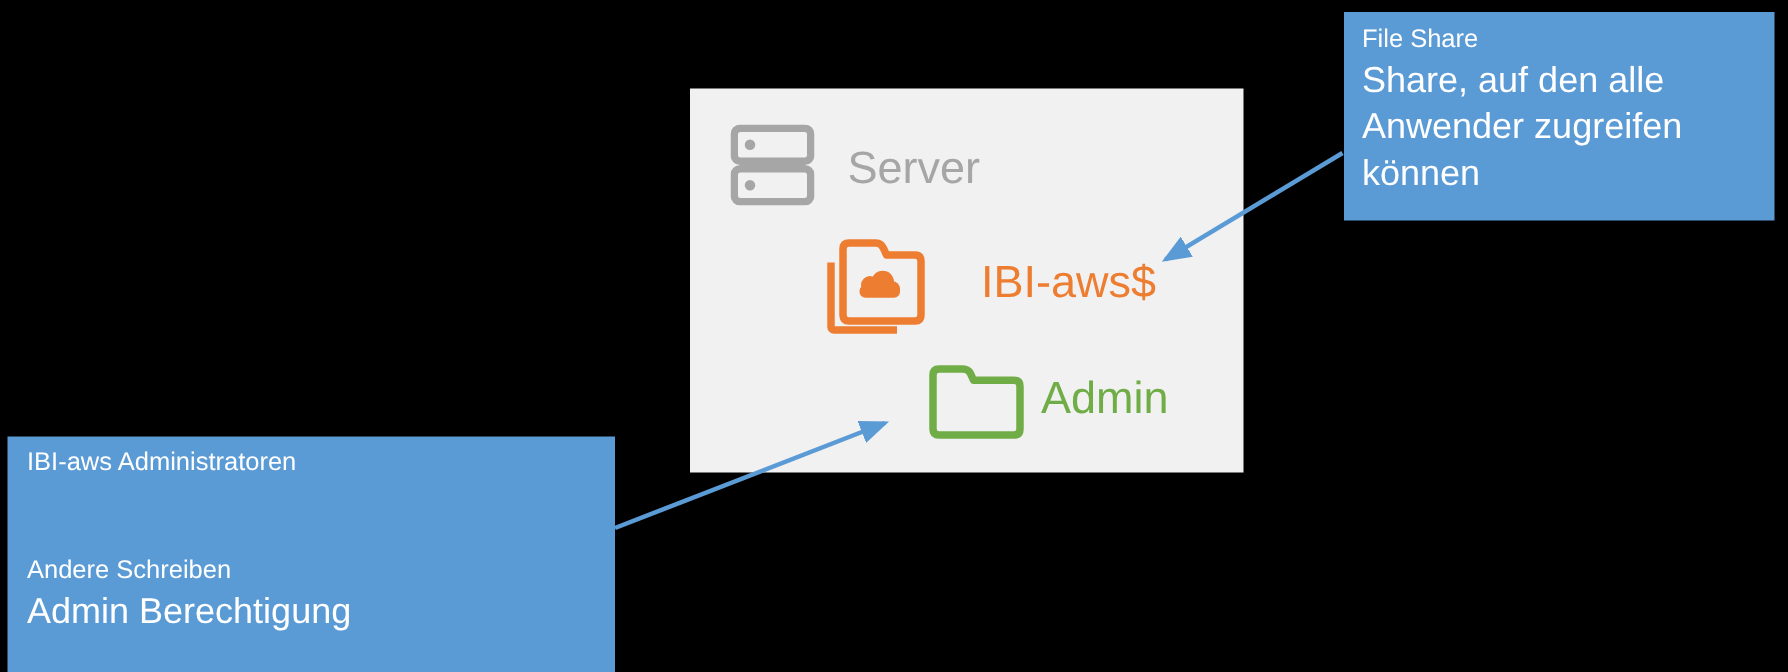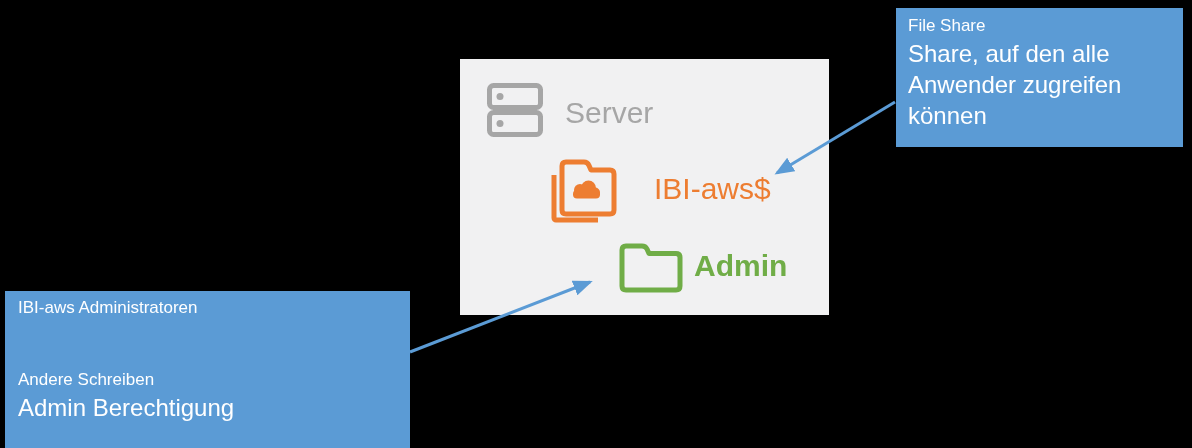--- a/index.html
+++ b/index.html
@@ -26,21 +26,21 @@
   #icon-admin  { left: 619px; top: 243px; }
 
   .obj-label {
     position: absolute;
     font-size: 30px;
     line-height: 36px;
     white-space: nowrap;
   }
   #label-server { left: 565px; top: 95px; }
   #label-share  { left: 629px; top: 171px; margin-left: 25px; }
-  #label-admin  { left: 694px; top: 248px; font-weight: bold; }
+  #label-admin  { left: 694px; top: 248px; }
 
   .arrows {
     position: absolute;
     left: 0; top: 0;
     width: 1192px;
     height: 448px;
     pointer-events: none;
   }
   .arrows line { stroke: currentColor; stroke-width: 3; }
   .arrows marker path { fill: currentColor; }

